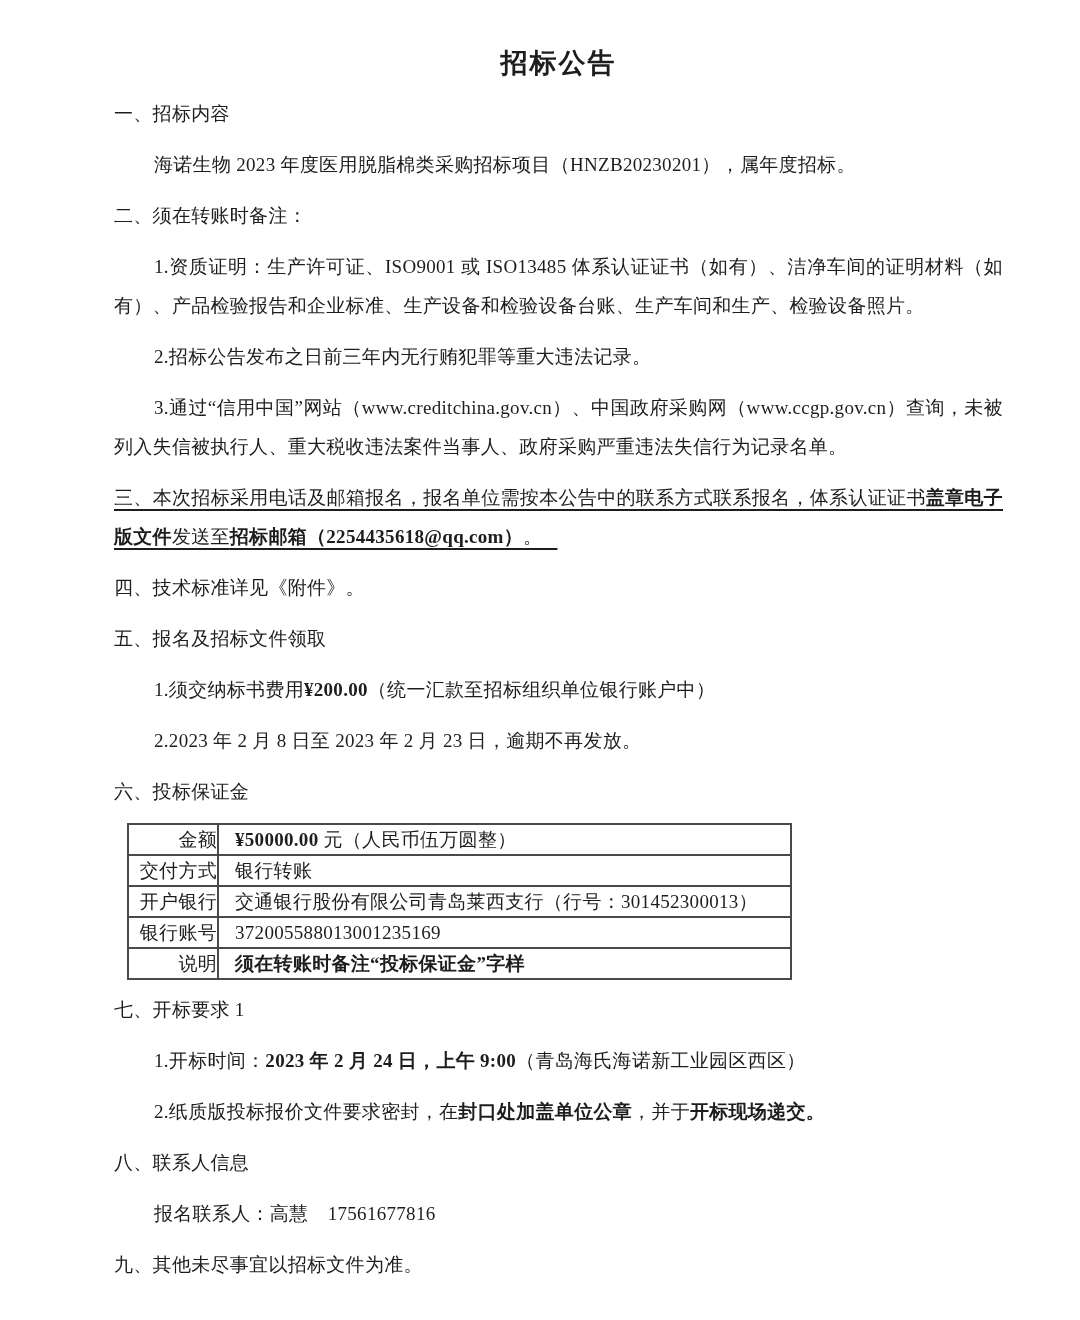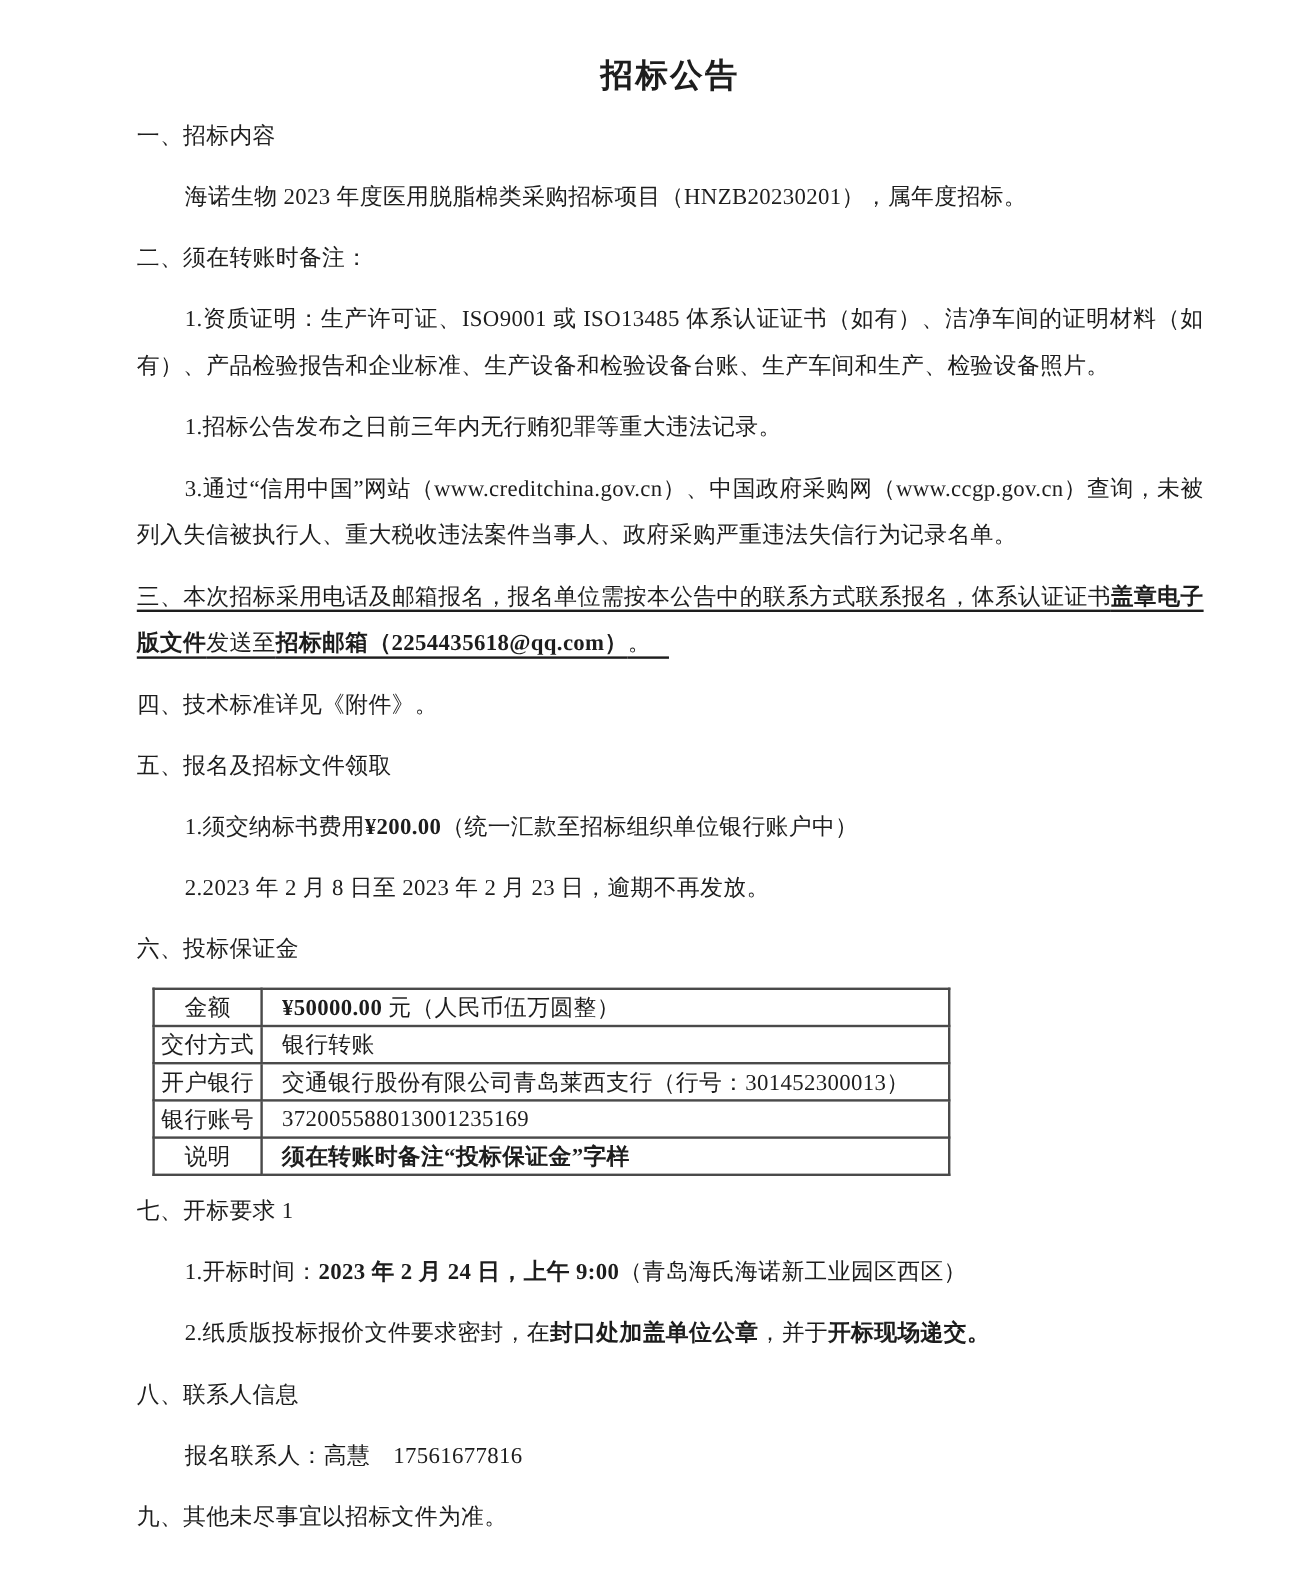--- a/index.html
+++ b/index.html
@@ -46,21 +46,21 @@
     table-layout:fixed;
   }
   .deposit-table td {
     border:2px solid #4a4a4a;
     font-size:19px;
     height:27px;
     padding:1px 0;
     letter-spacing:0.3px;
     vertical-align:middle;
   }
-  .deposit-table td.lbl { width:88px; text-align:center; }
+  .deposit-table td.lbl { width:88px; text-align:right; }
   .deposit-table td.val { padding-left:16px; }
   .footer {
     width:244px;
     margin:84px 158px 0 auto;
     text-align:center;
     font-size:19px;
     line-height:33px;
     letter-spacing:0.5px;
   }
 </style>
@@ -69,21 +69,21 @@
 
 <div class="page">
 
   <h1 class="doc-title">招标公告</h1>
 
   <div class="line">一、招标内容</div>
   <div class="line indent">海诺生物 2023 年度医用脱脂棉类采购招标项目（HNZB20230201），属年度招标。</div>
 
   <div class="line">二、须在转账时备注：</div>
   <div class="line indent just mt8">1.资质证明：生产许可证、ISO9001 或 ISO13485 体系认证证书（如有）、洁净车间的证明材料（如有）、产品检验报告和企业标准、生产设备和检验设备台账、生产车间和生产、检验设备照片。</div>
-  <div class="line indent mt6">1.招标公告发布之日前三年内无行贿犯罪等重大违法记录。</div>
+  <div class="line indent mt6">2.招标公告发布之日前三年内无行贿犯罪等重大违法记录。</div>
   <div class="line indent just mt4">3.通过“信用中国”网站（www.creditchina.gov.cn）、中国政府采购网（www.ccgp.gov.cn）查询，未被列入失信被执行人、重大税收违法案件当事人、政府采购严重违法失信行为记录名单。</div>
 
   <div class="line just u-block"><span>三、本次招标采用电话及邮箱报名，报名单位需按本公告中的联系方式联系报名，体系认证证书</span><b>盖章电子版文件</b><span>发送至</span><b>招标邮箱（2254435618@qq.com）</b><span>。&nbsp;&nbsp;&nbsp;</span></div>
 
   <div class="line">四、技术标准详见《附件》。</div>
 
   <div class="line">五、报名及招标文件领取</div>
   <div class="line indent"><span>1.须交纳标书费用</span><b>¥200.00</b><span>（统一汇款至招标组织单位银行账户中）</span></div>
   <div class="line indent">2.2023 年 2 月 8 日至 2023 年 2 月 23 日，逾期不再发放。</div>
 

